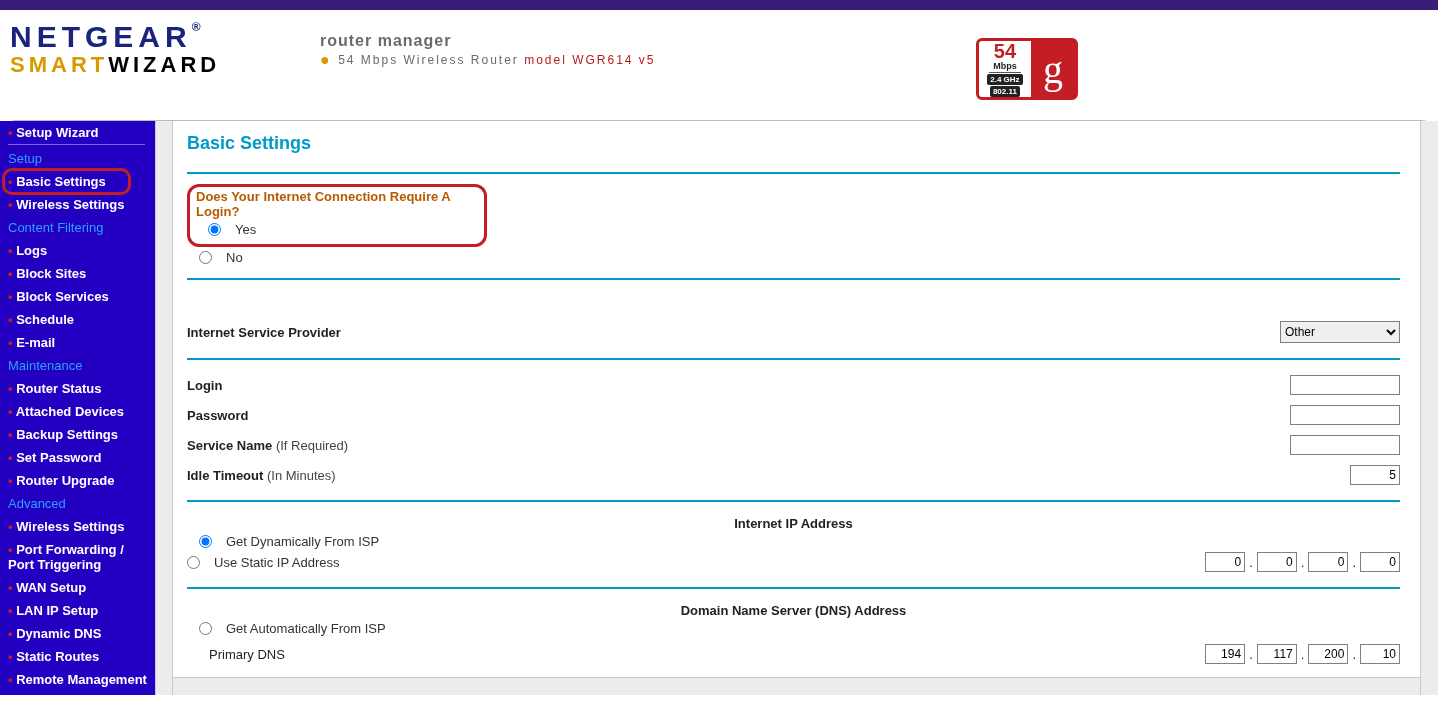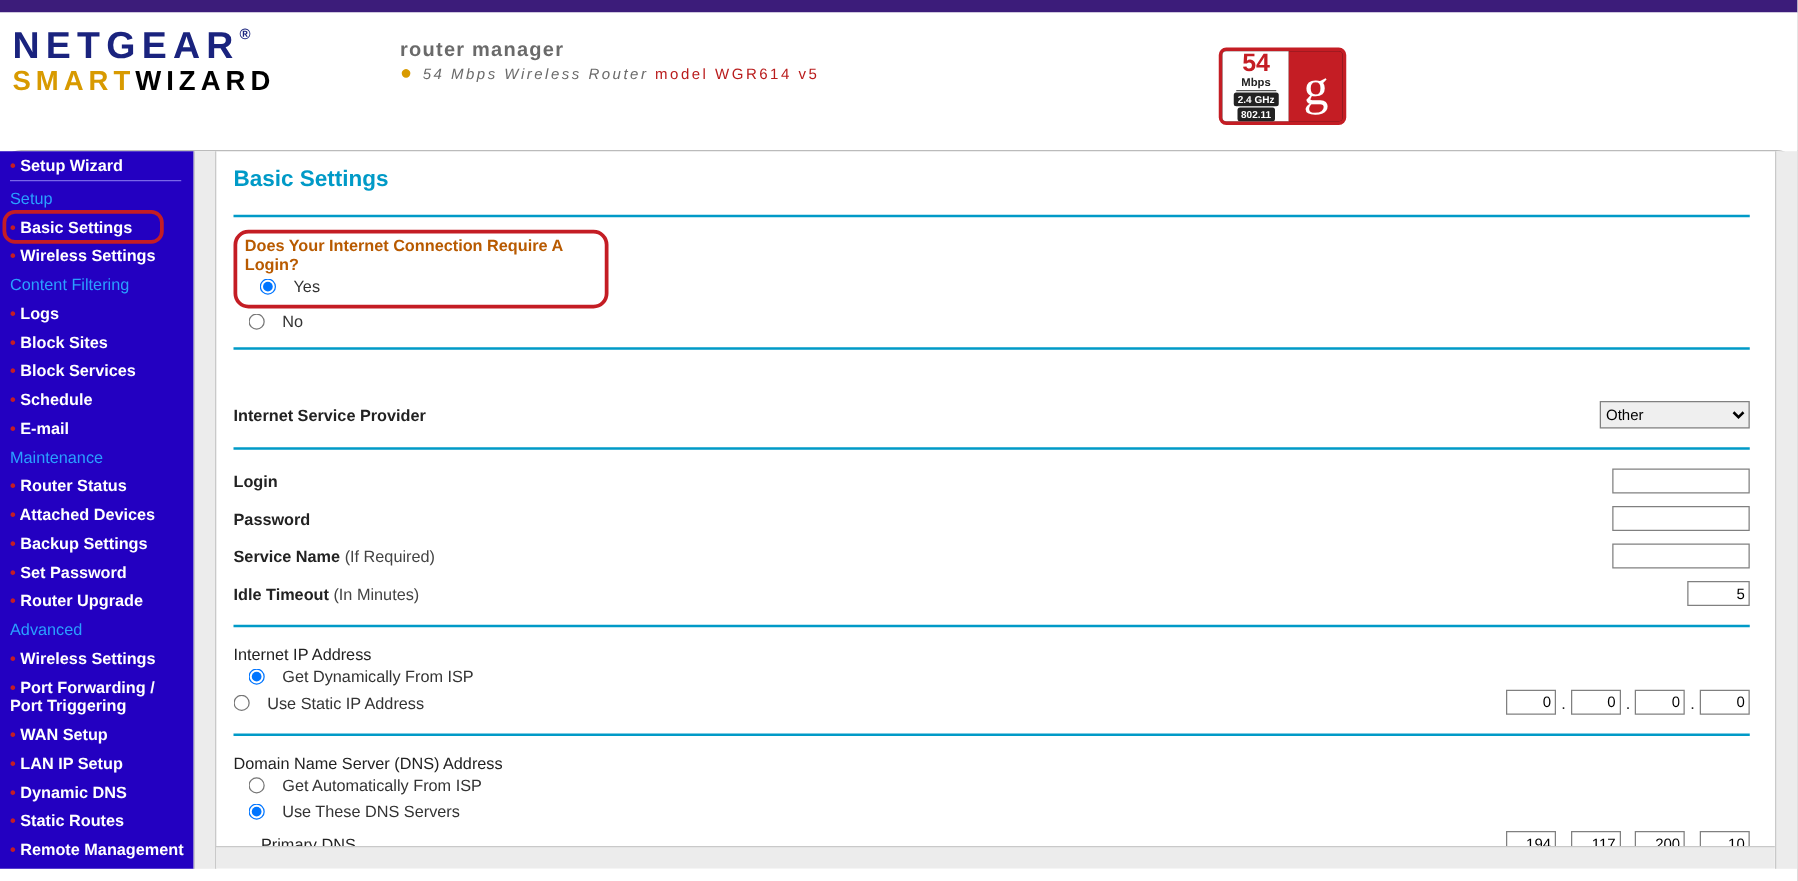--- a/index.html
+++ b/index.html
@@ -20,21 +20,21 @@
     font-size:30px; letter-spacing:5px; color:#1a237e; font-weight:900;
   }
   .logo-reg { font-size:12px; vertical-align:top; color:#1a237e; }
   .logo-smartwizard {
     font-size:22px; letter-spacing:4px; font-weight:700; margin-top:-2px;
   }
   .sw-smart { color:#d89a00; }
   .sw-wizard { color:#000000; }
   .header-sub { padding-top:18px; }
   .header-sub .rm { color:#6a6a6a; font-size:16px; font-weight:600; letter-spacing:1px; }
-  .header-sub .desc { color:#6a6a6a; font-size:12px; letter-spacing:2px;font-style:italic; }
+  .header-sub .desc { color:#6a6a6a; font-size:12px; letter-spacing:2px; }
   .header-sub .model { color:#b91c1c; font-size:12px; letter-spacing:2px; }
   .bullet { color:#d89a00; font-size:16px; vertical-align:middle; margin-right:4px; }
   .badge {
     margin-left:320px; margin-top:24px;
     width:102px; height:62px; border:3px solid #c41d24; border-radius:6px;
     background:#111; display:flex;
   }
   .badge .left {
     width:55%; background:#fff; border-top-left-radius:3px; border-bottom-left-radius:3px;
     display:flex; flex-direction:column; align-items:center; justify-content:center;
@@ -105,21 +105,21 @@
   .form-row input[type=text]{
     height:20px; border:1px solid #808080; padding:1px 3px; font-size:12px;
     text-align:right;
   }
   .txt-w { width:110px; }
   .txt-s { width:40px; text-align:center;}
   .ip-group { display:flex; align-items:center; gap:4px; }
   .dot { font-size:13px; }
   select { font-size:12px; height:22px; border:1px solid #808080; background:#efefef; width:120px;}
 
-  .sec-head { font-weight:normal; font-size:13px; color:#222; padding-top:4px;}
+  .sec-head { font-weight:bold; font-size:13px; color:#222; padding-top:4px;text-align:center;}
   .indent { padding-left:22px; }
 
   .hscroll {
     position:absolute; left:0; right:0; bottom:0; height:18px;
     background:#ececec; border-top:1px solid #c9c9c9;
   }
 </style>
 </head>
 <body>
 
@@ -248,24 +248,20 @@
         </span>
       </div>
 
       <div class="rule thin"></div>
 
       <div class="sec-head">Domain Name Server (DNS) Address</div>
       <div class="opt-row">
         <input type="radio" name="dnsmode" style="">
         <span>Get Automatically From ISP</span>
       </div>
-      <div class="opt-row">
-        <input type="radio" name="dnsmode" checked="" style="">
-        <span>Use These DNS Servers</span>
-      </div>
       <div class="form-row indent">
         <span>Primary DNS</span>
         <span class="ip-group">
           <input class="txt-s" type="text" value="194" style="">
             <span class="dot">.</span>
           <input class="txt-s" type="text" value="117" style="">
             <span class="dot">.</span>
           <input class="txt-s" type="text" value="200" style="">
             <span class="dot">.</span>
           <input class="txt-s" type="text" value="10" style="">

